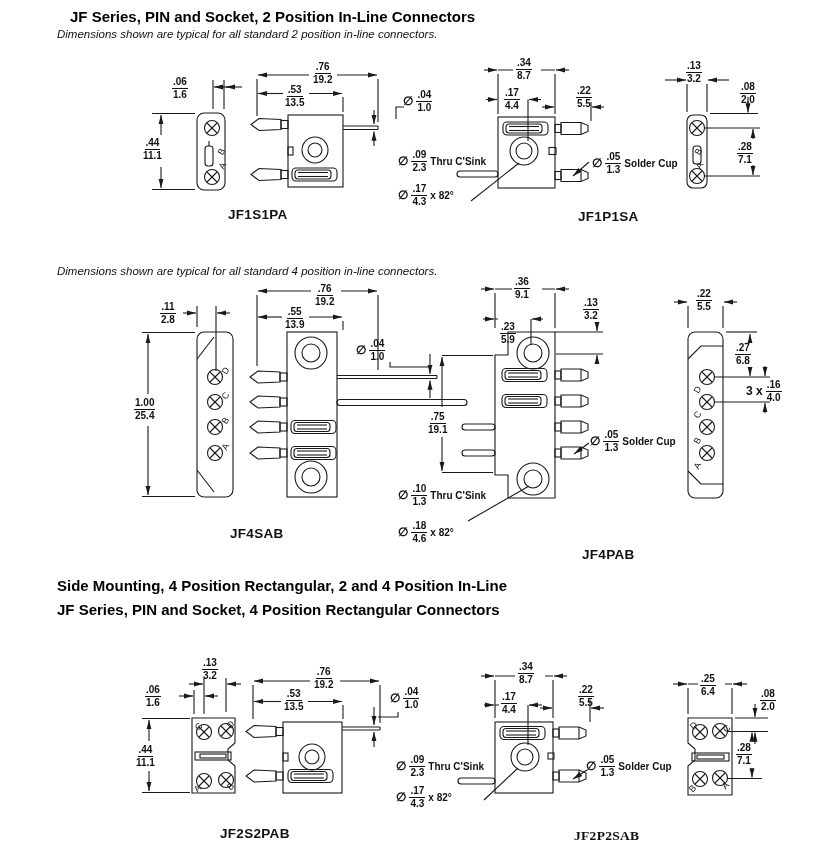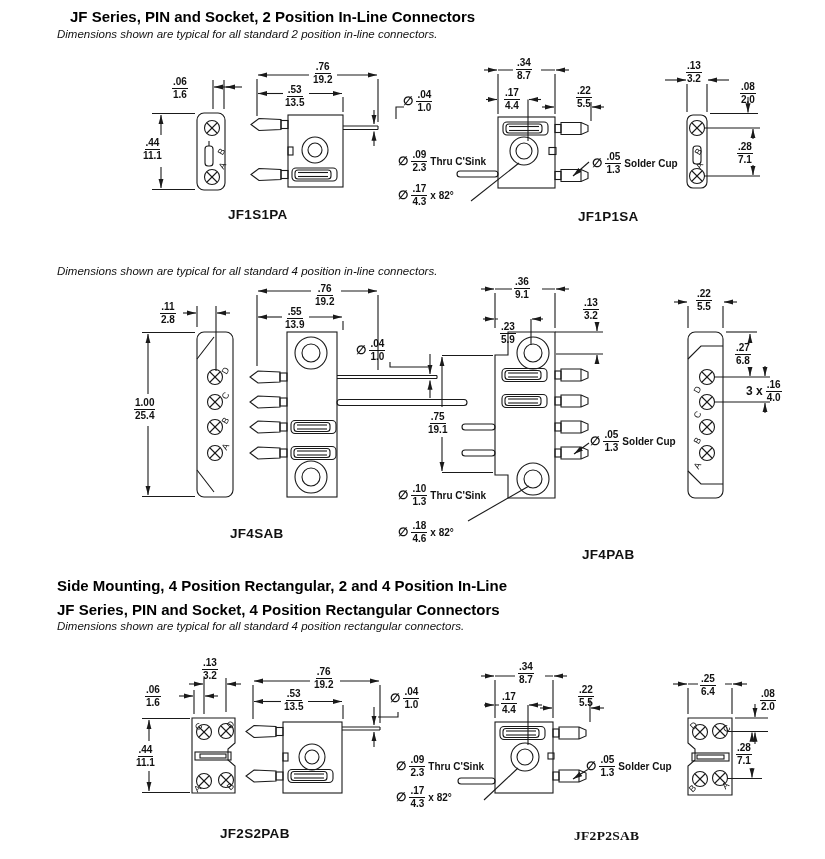--- a/index.html
+++ b/index.html
@@ -323,21 +323,20 @@
     </g>
   </svg>
 
   <div class="h1" style="left:70px;top:8px">JF Series, PIN and Socket, 2 Position In-Line Connectors</div>
   <div class="sub" style="left:57px;top:28px">Dimensions shown are typical for all standard 2 position in-line connectors.</div>
 
   <div class="sub" style="left:57px;top:265px">Dimensions shown are typical for all standard 4 position in-line connectors.</div>
 
   <div class="h1" style="left:57px;top:577px">Side Mounting, 4 Position Rectangular, 2 and 4 Position In-Line</div>
   <div class="h1" style="left:57px;top:601px">JF Series, PIN and Socket, 4 Position Rectangular Connectors</div>
-  <div class="sub" style="left:57px;top:620px">Dimensions shown are typical for all standard 4 position rectangular connectors.</div>
 
   <div class="layer">
       <div class="ann" style="left: 172px; top: 76px;">
         <span class="frac">
           <span class="ft">.06</span>
           <span class="fb">1.6</span>
         </span>
       </div>
       <div class="ann" style="left: 142px; top: 137px;">
         <span class="frac">

